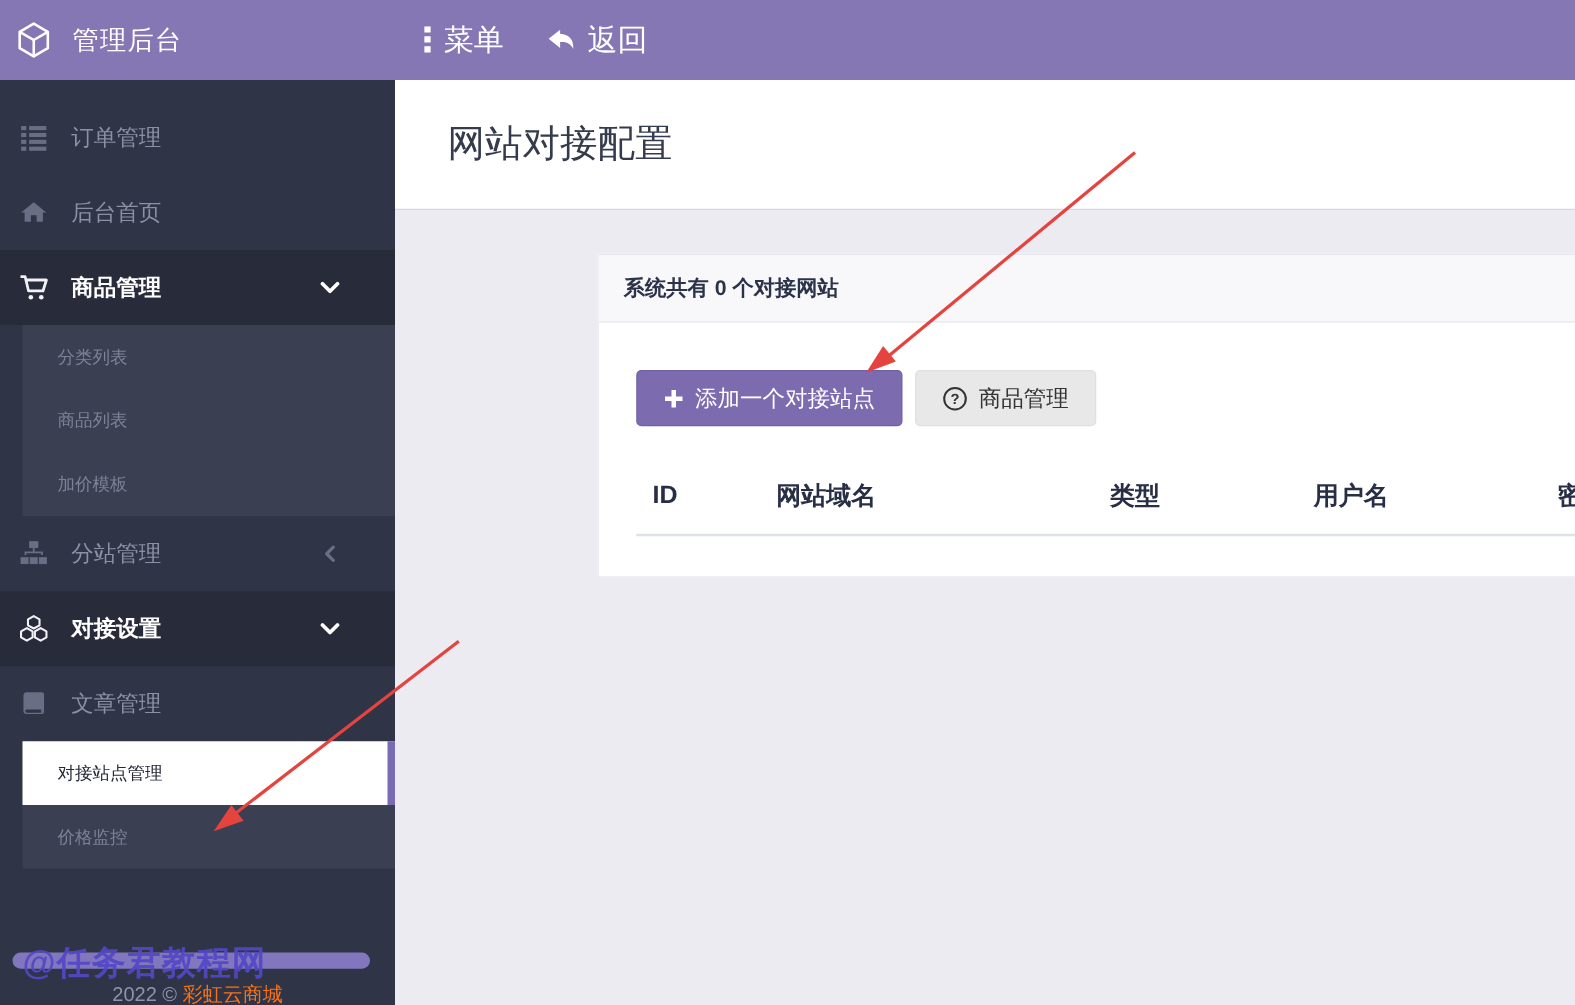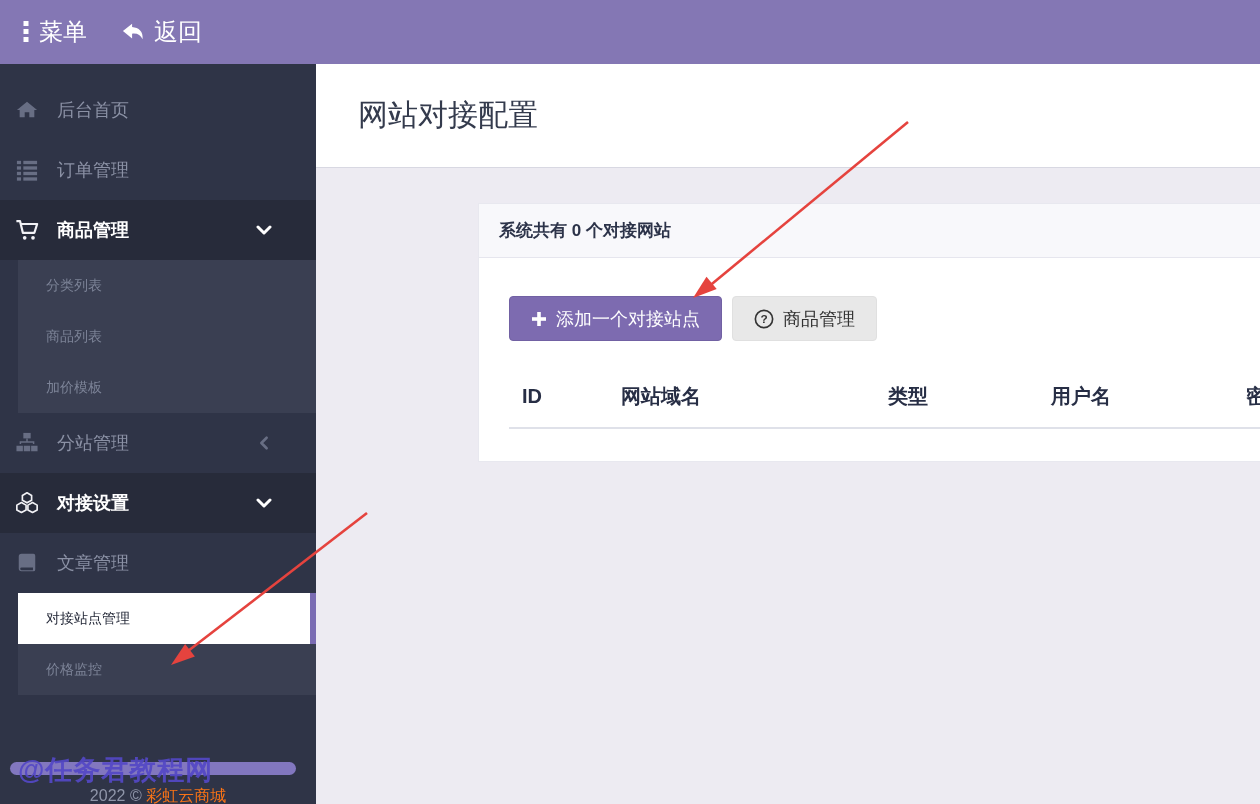--- a/index.html
+++ b/index.html
@@ -94,20 +94,30 @@
   .th-user{ width:195px; }
   .th-pass{ flex:1; }
   .tbody-empty{ height:31px; }
   
   .arrows{ position:absolute; left:0; top:0; z-index:50; pointer-events:none; }
 </style>
 </head>
 <body>
 
 <div class="topbar">
+  <div class="brand">
+    <span class="icon">
+      <svg width="30" height="30" viewBox="0 0 32 32" fill="none" stroke="#fff" stroke-width="2.2" stroke-linejoin="round">
+        <polygon points="16,2 28,9 28,23 16,30 4,23 4,9"></polygon>
+        <polyline points="4,9 16,16 28,9"></polyline>
+        <line x1="16" y1="16" x2="16" y2="30"></line>
+      </svg>
+    </span>
+    <span class="brand-title">管理后台</span>
+  </div>
   <div class="topnav">
     <span class="topnav-item">
       <span class="icon">
         <svg width="8" height="22" viewBox="0 0 8 22" fill="#fff">
           <rect x="1.5" y="0" width="5" height="5"></rect>
           <rect x="1.5" y="8" width="5" height="5"></rect>
           <rect x="1.5" y="16" width="5" height="5"></rect>
         </svg>
       </span>
       <span>菜单</span>
@@ -118,44 +128,44 @@
           <path d="M12 3 L2 11 l10 8 v-5.2 c6-.6 9 1.4 11.5 6 .6-8.5-4-12.6-11.5-13.3 z"></path>
         </svg>
       </span>
       <span>返回</span>
     </span>
   </div>
 </div>
 
 <div class="sidebar">
   <div class="nav">
-
-    <div class="nav-item">
-      <span class="icon">
-        <svg width="22" height="22" viewBox="0 0 24 24" fill="currentColor">
-          <path d="M12 3 L23 12 h-3 v8 h-5.5 v-5.5 h-5 V20 H4 v-8 H1 z"></path>
-        </svg>
-      </span>
-      <span class="lbl">后台首页</span>
-    </div>
 
     <div class="nav-item">
       <span class="icon">
         <svg width="22" height="22" viewBox="0 0 24 24" fill="currentColor">
           <rect x="1" y="2" width="4.5" height="3.6"></rect>
             <rect x="8" y="2" width="15" height="3.6"></rect>
           <rect x="1" y="8" width="4.5" height="3.6"></rect>
             <rect x="8" y="8" width="15" height="3.6"></rect>
           <rect x="1" y="14" width="4.5" height="3.6"></rect>
             <rect x="8" y="14" width="15" height="3.6"></rect>
           <rect x="1" y="20" width="4.5" height="3.6"></rect>
             <rect x="8" y="20" width="15" height="3.6"></rect>
         </svg>
       </span>
       <span class="lbl">订单管理</span>
+    </div>
+
+    <div class="nav-item">
+      <span class="icon">
+        <svg width="22" height="22" viewBox="0 0 24 24" fill="currentColor">
+          <path d="M12 3 L23 12 h-3 v8 h-5.5 v-5.5 h-5 V20 H4 v-8 H1 z"></path>
+        </svg>
+      </span>
+      <span class="lbl">后台首页</span>
     </div>
 
     <div class="nav-item open">
       <span class="icon">
         <svg width="24" height="24" viewBox="0 0 26 24" fill="none" stroke="currentColor" stroke-width="2.4" stroke-linejoin="round">
           <path d="M1.5 2.5 h4 l3 12.5 h12.5 l3-9.5 H7" fill="none"></path>
           <circle cx="10.5" cy="20.5" r="2" fill="currentColor" stroke="none"></circle>
           <circle cx="19.5" cy="20.5" r="2" fill="currentColor" stroke="none"></circle>
         </svg>
       </span>

